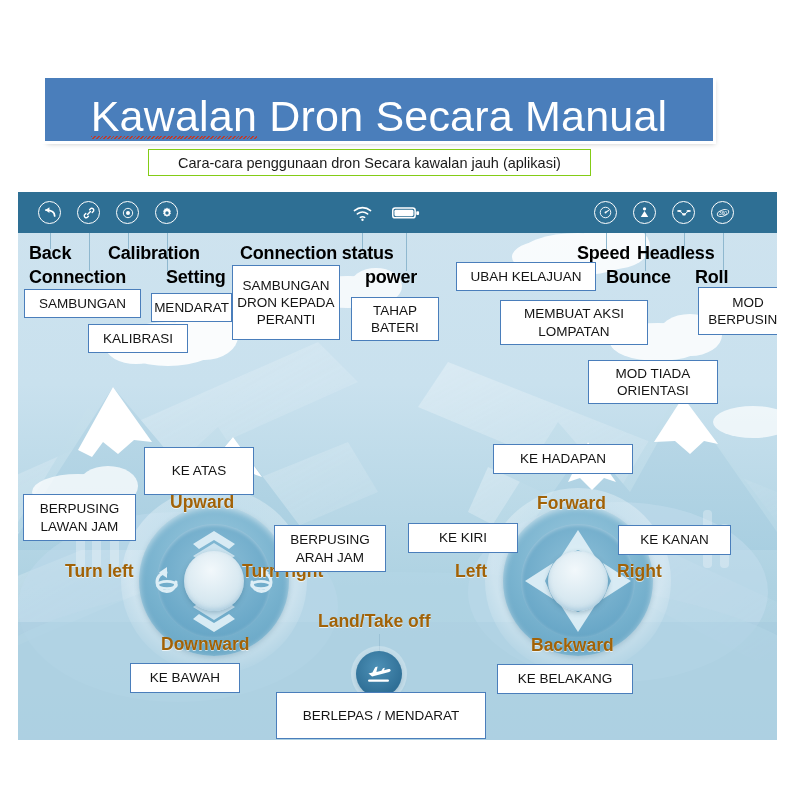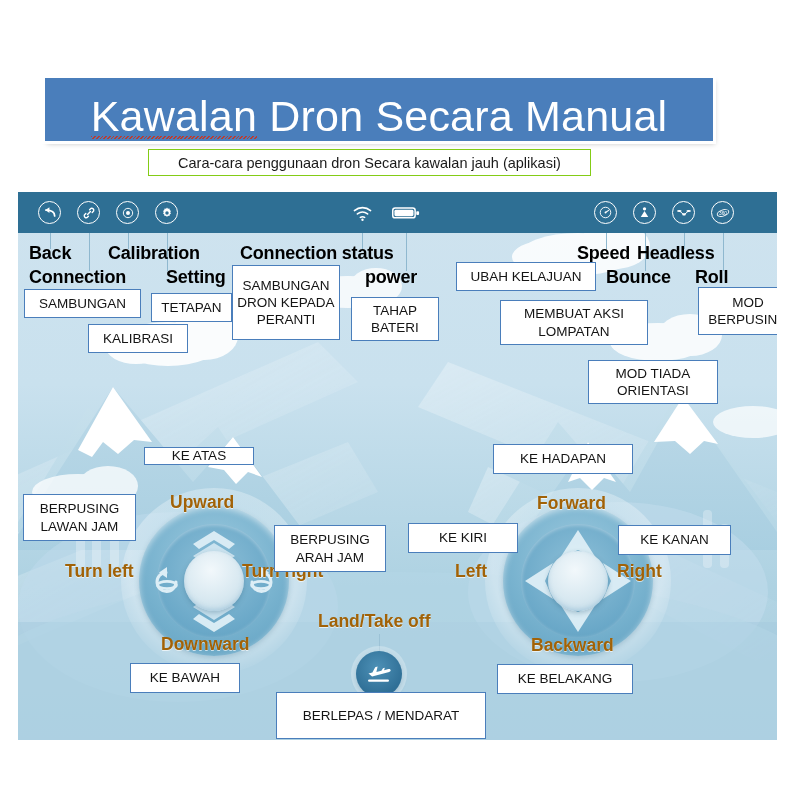--- a/index.html
+++ b/index.html
@@ -408,21 +408,21 @@
   <div class="en-label" style="left:129px; top:75px;margin-left:19px;">Setting</div>
   <div class="en-label" style="left:222px; top:51px;">Connection status</div>
   <div class="en-label" style="left:347px; top:75px;">power</div>
   <div class="en-label" style="left:559px; top:51px;">Speed</div>
   <div class="en-label" style="left:588px; top:75px;">Bounce</div>
   <div class="en-label" style="left:619px; top:51px;">Headless</div>
   <div class="en-label" style="left:677px; top:75px;">Roll</div>
 
   <div class="callout" style="left:6px;   top:97px;  width:117px; height:29px;">SAMBUNGAN</div>
   <div class="callout" style="left:70px;  top:132px; width:100px; height:29px;">KALIBRASI</div>
-  <div class="callout" style="left:133px; top:101px; width:81px;  height:29px;">TETAPAN</div>
+  <div class="callout" style="left:133px; top:101px; width:81px;  height:29px;">MENDARAT</div>
   <div class="callout" style="left:214px; top:73px;  width:108px; height:75px;">SAMBUNGAN DRON KEPADA PERANTI</div>
   <div class="callout" style="left:333px; top:105px; width:88px;  height:44px;">TAHAP BATERI</div>
   <div class="callout" style="left:438px; top:70px;  width:140px; height:29px;">UBAH KELAJUAN</div>
   <div class="callout" style="left:482px; top:108px; width:148px; height:45px;">MEMBUAT AKSI LOMPATAN</div>
   <div class="callout" style="left:680px; top:95px;  width:100px; height:48px;">MOD BERPUSING</div>
   <div class="callout" style="left:570px; top:168px; width:130px; height:44px;">MOD TIADA ORIENTASI</div>
 
   <div class="joystick" style="left:103px; top:296px;">
     <div class="joy-outer"></div>
     <div class="joy-ring"></div>
@@ -487,21 +487,21 @@
   <div class="joy-label" style="left:300px; top:419px;">Land/Take off</div>
   <div class="leader" style="left:361px; top:442px; height:18px; background:#9cc2d6;"></div>
   <div id="takeoff-button" style="left:338px; top:459px;">
     <svg width="26" height="22" viewBox="0 0 26 22">
       <path d="M2.5 10.6 L6.4 9.6 L9.2 4.2 L11.6 3.6 L10.4 9 L15.4 7.7 L17 5.2 L18.8 4.7 L18.1 7.2
                L22.5 6 C23.6 5.7 24.4 6.2 24.6 7 C24.8 7.9 24.2 8.6 23.2 8.9 L6.1 13.5 Z" fill="#ffffff"></path>
       <rect x="2" y="16.4" width="21" height="2.4" rx="1.2" fill="#ffffff"></rect>
     </svg>
   </div>
 
-  <div class="callout" style="left:126px; top:255px; width:110px; height:18px;">KE ATAS</div>
+  <div class="callout" style="left:126px; top:255px; width:110px; height:48px;">KE ATAS</div>
   <div class="callout" style="left:112px; top:471px; width:110px; height:30px;">KE BAWAH</div>
   <div class="callout" style="left:5px;   top:302px; width:113px; height:47px;">BERPUSING LAWAN JAM</div>
   <div class="callout" style="left:256px; top:306px; width:112px; height:47px;margin-top:27px;">BERPUSING ARAH JAM</div>
   <div class="callout" style="left:475px; top:252px; width:140px; height:30px;">KE HADAPAN</div>
   <div class="callout" style="left:479px; top:472px; width:136px; height:30px;">KE BELAKANG</div>
   <div class="callout" style="left:390px; top:331px; width:110px; height:30px;">KE KIRI</div>
   <div class="callout" style="left:600px; top:333px; width:113px; height:30px;">KE KANAN</div>
   <div class="callout" style="left:258px; top:500px; width:210px; height:47px;">BERLEPAS / MENDARAT</div>
 
 </div>

